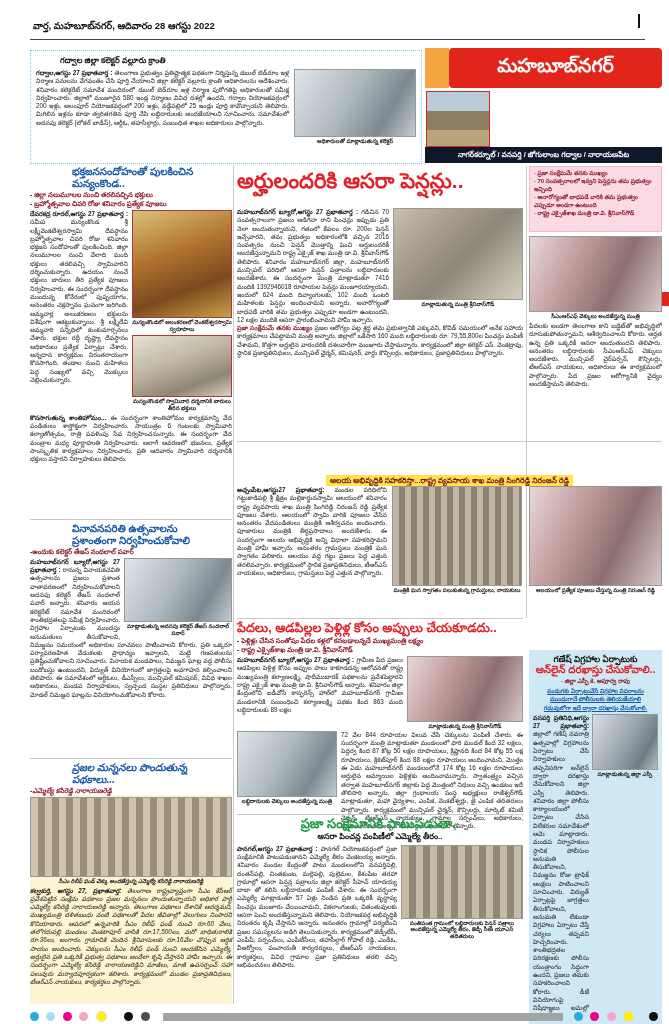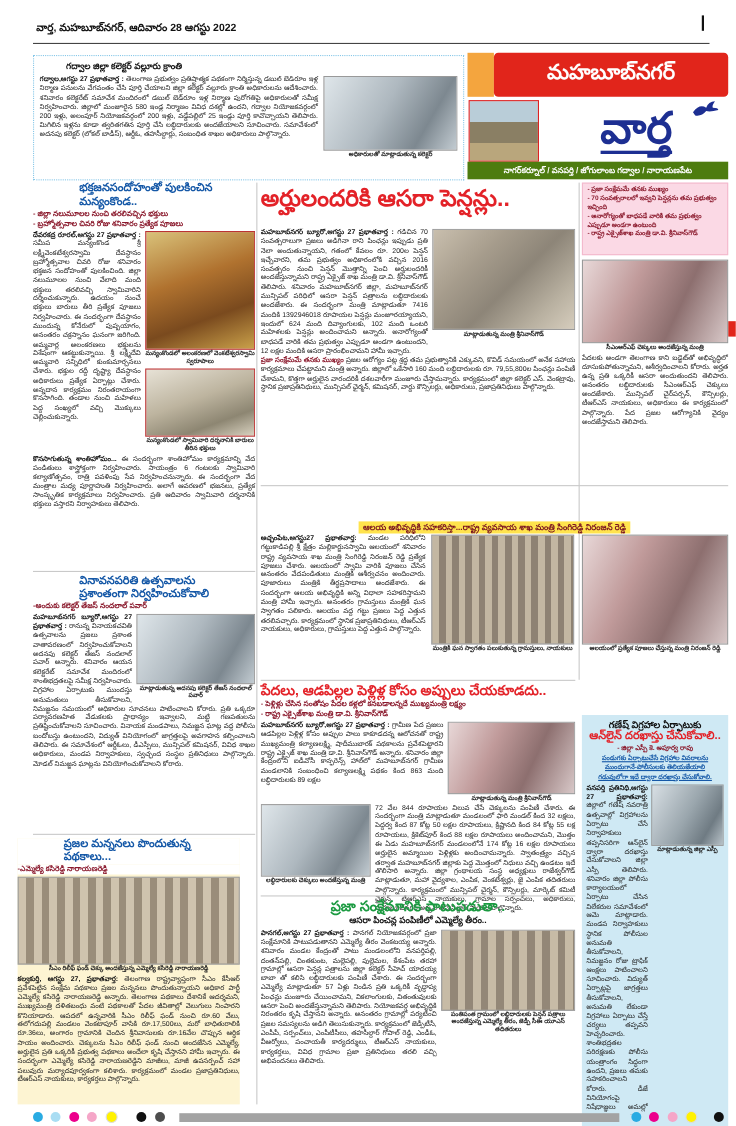--- a/index.html
+++ b/index.html
@@ -48,27 +48,21 @@
   </div>
 
   <div class="abs" style="left:425px;top:48px;width:237px;height:116px;">
     <div class="abs" style="left:0;top:0;width:24px;height:40px;background:#f4a53e;"></div>
     <div class="abs" style="left:24px;top:0;width:213px;height:40px;background:#e1251b;border-radius:4px;
                              display:flex;align-items:center;justify-content:center;">
       <span style="color:#fff;font-weight:bold;font-size:19px;">మహబూబ్‌నగర్</span>
     </div>
     <div class="abs photo" style="left:1px;top:43px;width:64px;height:56px;border:1.5px solid #d22;
                                    background:linear-gradient(180deg,#b9cdd8 0 35%,#8a7f64 35% 70%,#b9a67c 70% 100%);"></div>
-    <div class="abs" style="left:70px;top:40px;width:167px;height:60px;display:flex;align-items:center;justify-content:center;">
-      <span style="color:#1d2f92;font-weight:bold;font-size:40px;line-height:1;border-bottom:3px solid #1d2f92;">వార్త</span>
-      <svg width="26" height="18" viewBox="0 0 26 18" style="position:absolute;right:8px;top:2px;">
-        <path d="M2 12 Q8 4 14 8 Q16 2 22 2 Q19 6 20 8 Q25 8 25 10 Q18 12 14 11 Q10 16 4 15 Z" fill="#1d2f92"></path>
-      </svg>
-    </div>
-    <div class="abs" style="left:0;top:99px;width:237px;height:16px;background:#4d7c0f;display:flex;align-items:center;justify-content:center;">
+    <div class="abs" style="left:0;top:99px;width:237px;height:16px;background:#0f172a;display:flex;align-items:center;justify-content:center;">
       <span style="color:#fff;font-size:7.4px;font-weight:bold;">నాగర్‌కర్నూల్ / వనపర్తి / జోగులాంబ గద్వాల / నారాయణపేట</span>
     </div>
   </div>
 
   <div class="abs vline" style="left:233px;top:166px;height:838px;"></div>
   <div class="abs vline" style="left:526px;top:166px;height:452px;"></div>
   <div class="abs" style="left:662px;top:292px;width:7px;height:14px;background:#e1251b;"></div>
 
   <div class="abs" style="left:30px;top:166px;width:202px;">
     <div class="hl-blue" style="font-size:10.3px;line-height:1.15;">భక్తజనసందోహంతో పులకించిన మన్యంకొండ..</div>
@@ -105,21 +99,21 @@
       </div>
       <div class="body-txt">
         <span class="dl">మహబూబ్‌నగర్ బ్యూరో,ఆగస్టు 27 ప్రభాతవార్త :</span>
         <span>రానున్న వినాయకచవితి ఉత్సవాలను ప్రజలు ప్రశాంత వాతావరణంలో నిర్వహించుకోవాలని అదనపు కలెక్టర్ తేజస్ నందలాల్ పవార్ అన్నారు. శనివారం ఆయన కలెక్టరేట్ సమావేశ మందిరంలో శాంతిభద్రతలపై సమీక్ష నిర్వహించారు. విగ్రహాల ఏర్పాటుకు ముందస్తు అనుమతులు తీసుకోవాలని, నిమజ్జనం సమయంలో అధికారుల సూచనలు పాటించాలని కోరారు. ప్రతి ఒక్కరూ పర్యావరణహిత వేడుకలకు ప్రాధాన్యం ఇవ్వాలని, మట్టి గణపతులను ప్రతిష్టించుకోవాలని సూచించారు. వినాయక మండపాలు, నిమజ్జన ఘాట్ల వద్ద పోలీసు బందోబస్తు ఉంటుందని, విద్యుత్ వినియోగంలో జాగ్రత్తలపై అవగాహన కల్పించాలని తెలిపారు. ఈ సమావేశంలో ఆర్డీఓలు, డీఎస్పీలు, మున్సిపల్ కమిషనర్, వివిధ శాఖల అధికారులు, మండప నిర్వాహకులు, స్వచ్ఛంద సంస్థల ప్రతినిధులు పాల్గొన్నారు. మోడల్ నిమజ్జన ఘాట్లను వినియోగించుకోవాలని కోరారు.</span>
       </div>
     </div>
   </div>
 
   <div class="abs hline" style="left:30px;top:758px;width:202px;"></div>
 
-  <div class="abs" style="left:16px;top:762px;width:202px;height:242px;background:#fdf4d2;padding:0;">
+  <div class="abs" style="left:30px;top:762px;width:202px;height:242px;background:#fdf4d2;padding:0;font-style:italic;">
     <div class="hl-blue" style="font-size:10.3px;line-height:1.15;background:#fff;">ప్రజల మన్ననలు పొందుతున్న పథకాలు...</div>
     <div class="sub-maroon" style="background:#fff;">-ఎమ్మెల్యే కసిరెడ్డి నారాయణరెడ్డి</div>
     <div class="photo crowd" style="width:202px;height:80px;margin-top:2px;background:repeating-linear-gradient(90deg,#cfc3ae 0 7px,#9a8d7a 7px 14px),linear-gradient(#d8cdb8,#978b79);"></div>
     <div class="cap">సీఎం రిలీఫ్ ఫండ్ చెక్కు అందజేస్తున్న ఎమ్మెల్యే కసిరెడ్డి నారాయణరెడ్డి</div>
     <div class="body-txt" style="margin-top:2px;">
       <span class="dl">కల్వకుర్తి, ఆగస్టు 27, ప్రభాతవార్త:</span>
       <span>తెలంగాణ రాష్ట్రవ్యాప్తంగా సీఎం కేసీఆర్ ప్రవేశపెట్టిన సంక్షేమ పథకాలు ప్రజల మన్ననలు పొందుతున్నాయని అధికార పార్టీ ఎమ్మెల్యే కసిరెడ్డి నారాయణరెడ్డి అన్నారు. తెలంగాణ పథకాలు దేశానికే ఆదర్శమని, ముఖ్యమంత్రి దళితబంధు వంటి పథకాలతో పేదల జీవితాల్లో వెలుగులు నింపారని కొనియాడారు. ఆపదలో ఉన్నవారికి సీఎం రిలీఫ్ ఫండ్ నుంచి రూ.60 వేలు, తలోగదుపల్లి మండలం వెంకటాపూర్ వాసికి రూ.17,500లు, మరో బాధితురాలికి రూ.36లు, అంగారం గ్రామానికి చెందిన శ్రీనివాసులకు రూ.16వేల చొప్పున ఆర్థిక సాయం అందించారు. చెక్కులను సీఎం రిలీఫ్ ఫండ్ నుంచి అందజేసిన ఎమ్మెల్యే, అర్హులైన ప్రతి ఒక్కరికీ ప్రభుత్వ పథకాలు అందేలా కృషి చేస్తానని హామీ ఇచ్చారు. ఈ సందర్భంగా ఎమ్మెల్యే కసిరెడ్డి నారాయణరెడ్డిని మాజీలు, మాజీ ఉపసర్పంచ్ సహా పలువురు మర్యాదపూర్వకంగా కలిశారు. కార్యక్రమంలో మండల ప్రజాప్రతినిధులు, టీఆర్ఎస్ నాయకులు, కార్యకర్తలు పాల్గొన్నారు.</span>
     </div>
   </div>
 

